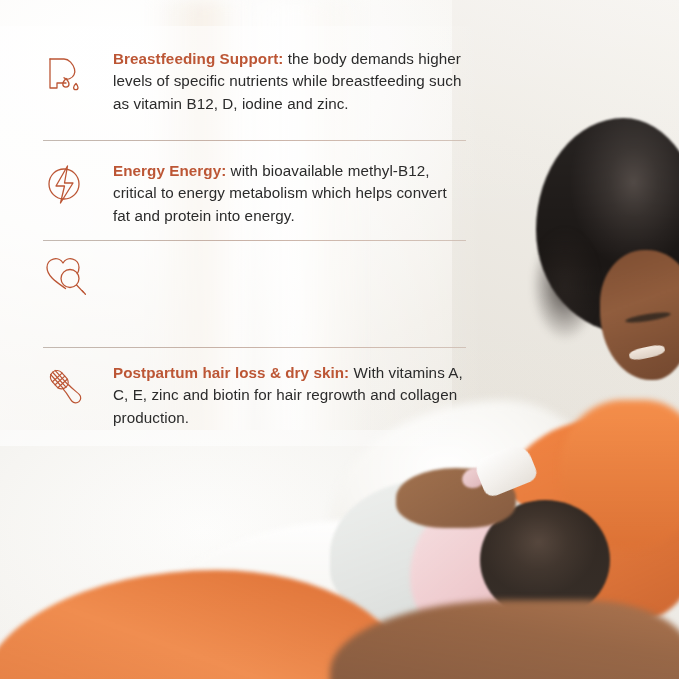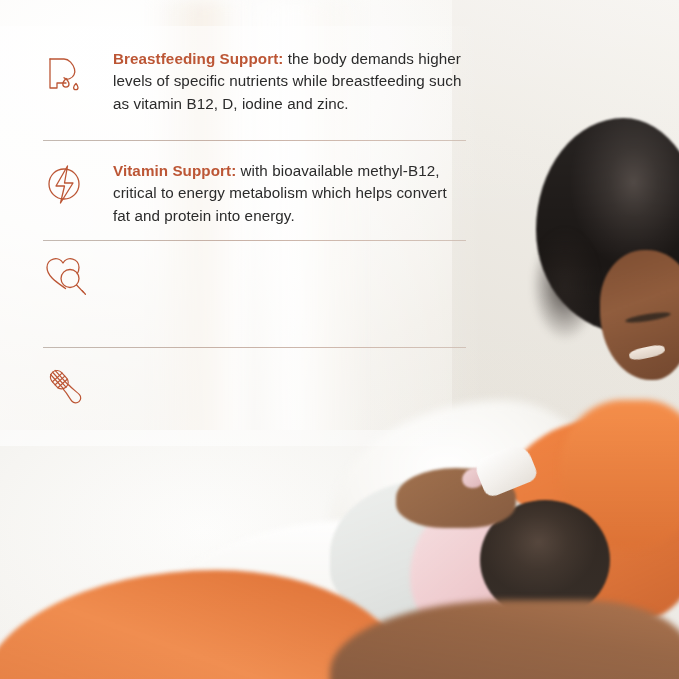--- a/index.html
+++ b/index.html
@@ -287,21 +287,21 @@
     <div class="divider" id="d1"></div>
 
     <div class="benefit" id="b2">
       <div class="icon-cell">
         <svg width="42" height="44" viewBox="0 0 42 44" fill="none" stroke="#bc5635" stroke-width="1.3" stroke-linecap="round" stroke-linejoin="round">
           <circle cx="21" cy="22" r="15"></circle>
           <path d="M24.5 4 L13 24 h8.5 L17.5 41 L30 21 h-8.5 z"></path>
         </svg>
       </div>
       <div class="copy">
-        <span class="head">Vitamin Support:</span><span> with bioavailable methyl-B12, critical to energy metabolism which helps convert fat and protein into energy.</span>
+        <span class="head">Energy Energy:</span><span> with bioavailable methyl-B12, critical to energy metabolism which helps convert fat and protein into energy.</span>
       </div>
     </div>
 
     <div class="divider" id="d2"></div>
 
     <div class="benefit" id="b3">
       <div class="icon-cell">
         <svg width="46" height="44" viewBox="0 0 46 44" fill="none" stroke="#bc5635" stroke-width="1.3" stroke-linecap="round" stroke-linejoin="round">
           <path d="M22.5 34.5 C15 29 4 22.5 4 13.5 A8.6 8.6 0 0 1 20 9 A8.6 8.6 0 0 1 36 13.5 c0 2.3 -0.7 4.4 -1.8 6.3"></path>
           <circle cx="27" cy="24.5" r="9"></circle>
@@ -317,16 +317,19 @@
       <div class="icon-cell">
         <svg width="44" height="44" viewBox="0 0 44 44" fill="none" stroke="#bc5635" stroke-width="1.2" stroke-linecap="round" stroke-linejoin="round">
           <g transform="rotate(-42 22 22)">
             <rect x="15.5" y="3.5" width="13" height="20" rx="6.3"></rect>
             <path d="M15.5 10.5 h13 M15.5 14.5 h13 M15.5 18.5 h13"></path>
             <path d="M19 3.8 v19.5 M22 3.5 v20 M25 3.8 v19.5"></path>
             <path d="M18.5 23.5 c0 7 -1.5 11 -1.5 14.5 a5 5 0 0 0 10 0 c0 -3.5 -1.5 -7.5 -1.5 -14.5"></path>
           </g>
         </svg>
       </div>
+      <div class="copy">
+        <span class="head">Postpartum hair loss &amp; dry skin:</span><span> With vitamins A, C, E, zinc and biotin for hair regrowth and collagen production.</span>
+      </div>
     </div>
 
   </div>
 </div>
 
 </body></html>

